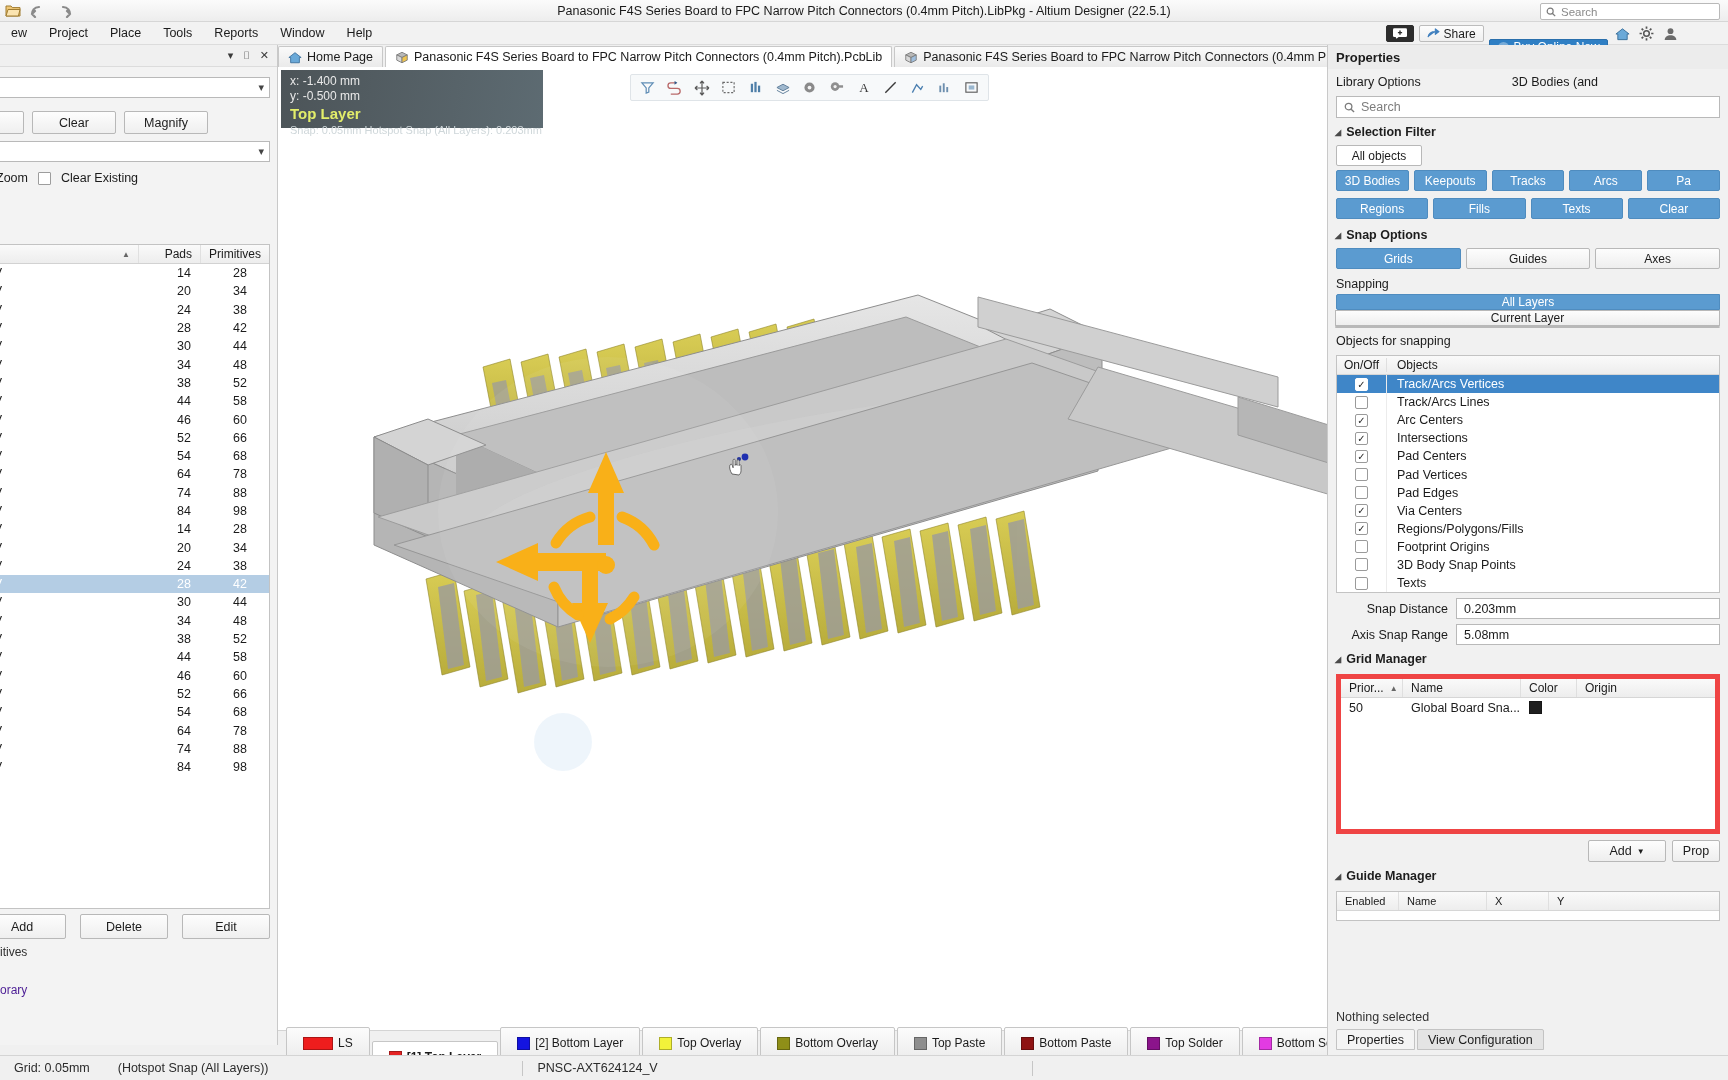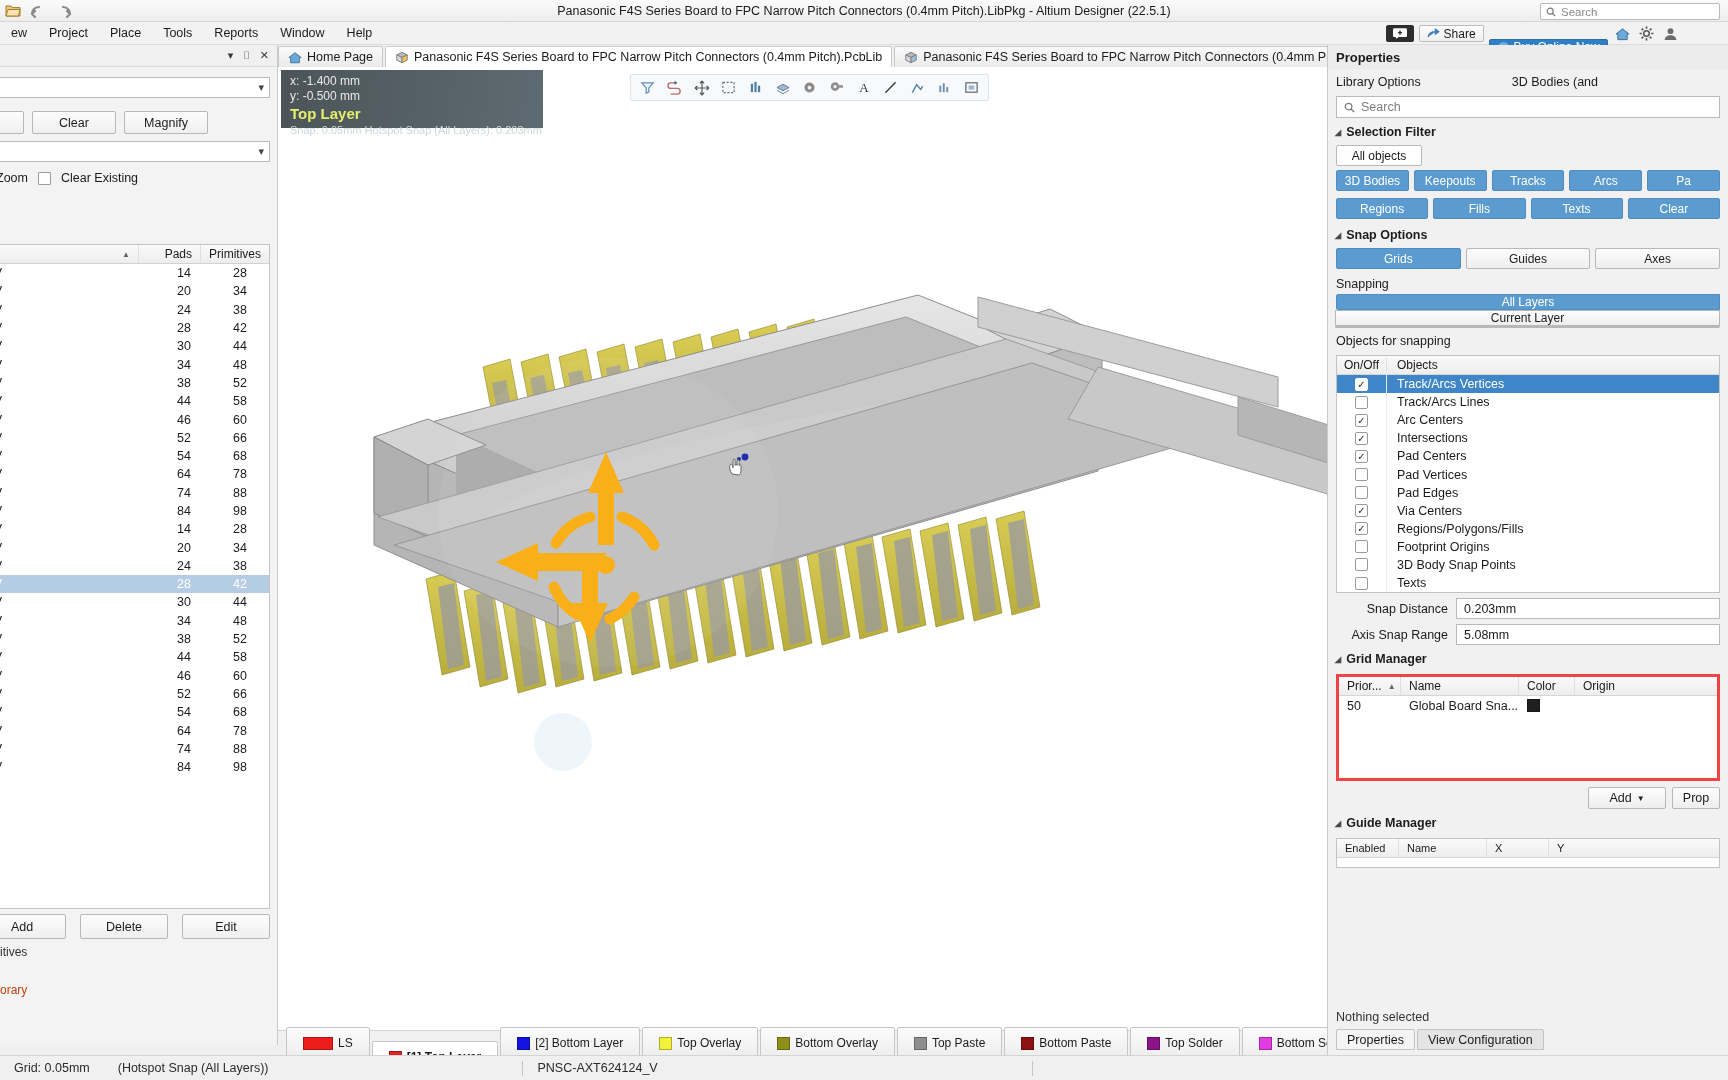--- a/index.html
+++ b/index.html
@@ -107,21 +107,21 @@
   .grow{ display:flex; height:18.3px; align-items:center; font-size:12.5px; }
   .grow.sel{ background:#b4cde4; color:#ffffff; }
   .gc{ height:100%; display:flex;align-items:center; }
   .gc.c0{ width:180px; justify-content:flex-start; padding-left:0px;}
   .gc.c1{ width:62px; justify-content:flex-end; padding-right:10px;}
   .gc.c2{ width:68px; justify-content:flex-end; padding-right:22px;}
 
   .lp-footbtns{ position:absolute; left:-22px; top:869px; display:flex; gap:14px; }
   .lp-footbtns .lbtn{ min-width:88px; height:25px; }
   .lp-note{ position:absolute; left:0px; top:900px; font-size:12px; color:#303030; }
-  .lp-lib{ position:absolute; left:0px; top:938px; font-size:12px; color:#c2410c; }
+  .lp-lib{ position:absolute; left:0px; top:938px; font-size:12px; color:#4c1d95; }
 
   
   .canvas{
     position:absolute; left:278px; top:67px; width:1049px; height:963px;
     background:#ffffff; overflow:hidden;
   }
   .coordbox{
     position:absolute; left:3px; top:3px; width:262px; height:58px;
     background:linear-gradient(100deg,#4c5458,#5d6b72);
     color:#e9e9e9; font-size:12px; padding:4px 0 0 9px; line-height:15px;
@@ -213,21 +213,21 @@
   .ot-c2{ padding-left:10px; }
   .chk{ width:13px;height:13px;border:1px solid #9a9a9a;background:#fff;border-radius:2px;
         display:flex;align-items:center;justify-content:center;font-size:10px;color:#2a2a2a;}
   .ot-row.sel .chk{ border-color:#fff; }
 
   .fieldrow{ display:flex;align-items:center; padding:5px 8px 0 8px; gap:8px; }
   .fieldrow .fl{ width:112px; text-align:right; font-size:12.5px; }
   .fieldrow .fi{ flex:1; height:21px; background:#fff;border:1px solid #b9b9b9;
                  display:flex;align-items:center;padding-left:7px;font-size:12.5px;}
 
-  .gm{ margin:4px 8px 0 8px; background:#fff;border:3px solid #ef4444; height:107px; }
+  .gm{ margin:4px 8px 0 8px; background:#fff;border:5px solid #ef4444; height:160px; }
   .gm-head{ display:flex;height:19px;align-items:center;font-size:12px;
             background:linear-gradient(#fafafa,#ededed);border-bottom:1px solid #d6d6d6;}
   .gm-h{ border-right:1px solid #dfdfdf;height:100%;display:flex;align-items:center;padding-left:8px;}
   .gm-row{ display:flex;height:19px;align-items:center;font-size:12.5px; }
   .gm-c{ height:100%;display:flex;align-items:center;padding-left:8px; }
 
   .addrow{ display:flex;justify-content:flex-end;gap:6px;padding:6px 8px 0 8px; }
   .addbtn{ width:78px;height:22px;display:flex;align-items:center;justify-content:center;gap:5px;
            border:1px solid #b8b8b8;border-radius:2px;background:linear-gradient(#fdfdfd,#eeeeee);font-size:12.5px;}
 

